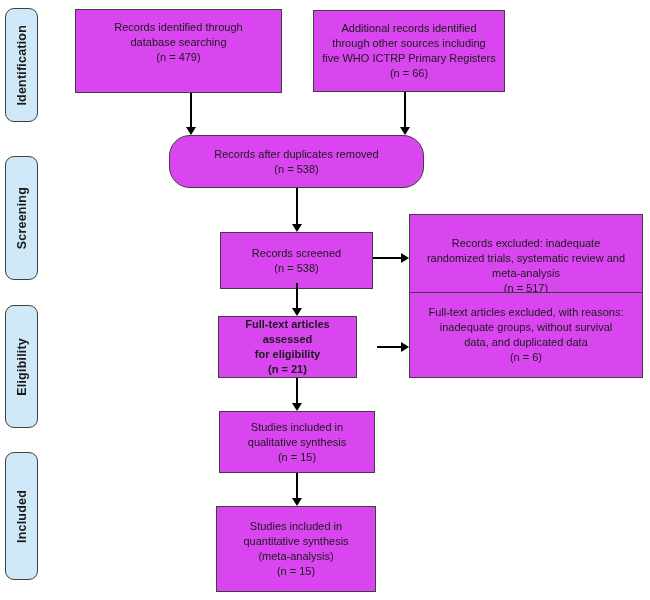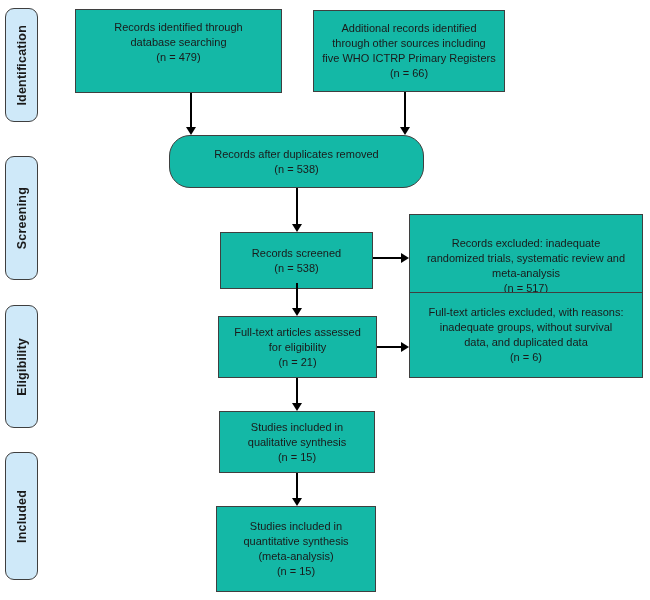--- a/index.html
+++ b/index.html
@@ -38,40 +38,40 @@
     white-space: nowrap;
   }
   #stage-identification { top: 8px;   height: 114px; }
   #stage-screening      { top: 156px; height: 124px; }
   #stage-eligibility    { top: 305px; height: 123px; }
   #stage-included       { top: 452px; height: 128px; }
 
   
   .fbox {
     position: absolute;
-    background: #14b8a6;
+    background: #d946ef;
     border: 1.6px solid var(--box-border, #3f3f3f);
     display: flex;
     align-items: center;
     justify-content: center;
     box-sizing: border-box;
     text-align: center;
   }
   .fbox-text {
     font-size: 11px;
     line-height: 15px;
     white-space: pre-line;
     padding: 2px 2px;
   }
   #box-identified   { left: 75px;  top: 9px;   width: 207px; height: 84px;  align-items: flex-start; padding-top: 8px; }
   #box-additional   { left: 313px; top: 10px;  width: 192px; height: 82px; }
   #box-duplicates   { left: 169px; top: 135px; width: 255px; height: 53px; border-radius: 21px; }
   #box-screened     { left: 220px; top: 232px; width: 153px; height: 57px; }
   #box-rec-excluded { left: 409px; top: 214px; width: 234px; height: 104px; }
-  #box-fulltext     { left: 218px; top: 316px; width: 159px; height: 62px; }
+  #box-fulltext     { left: 218px; top: 316px; width: 139px; height: 62px; font-weight: bold; }
   #box-ft-excluded  { left: 409px; top: 292px; width: 234px; height: 86px; }
   #box-qualitative  { left: 219px; top: 411px; width: 156px; height: 62px; }
   #box-quantitative { left: 216px; top: 506px; width: 160px; height: 86px; }
 
   
   .vline {
     position: absolute;
     width: 2px;
     background: var(--arrow, #000000);
   }

